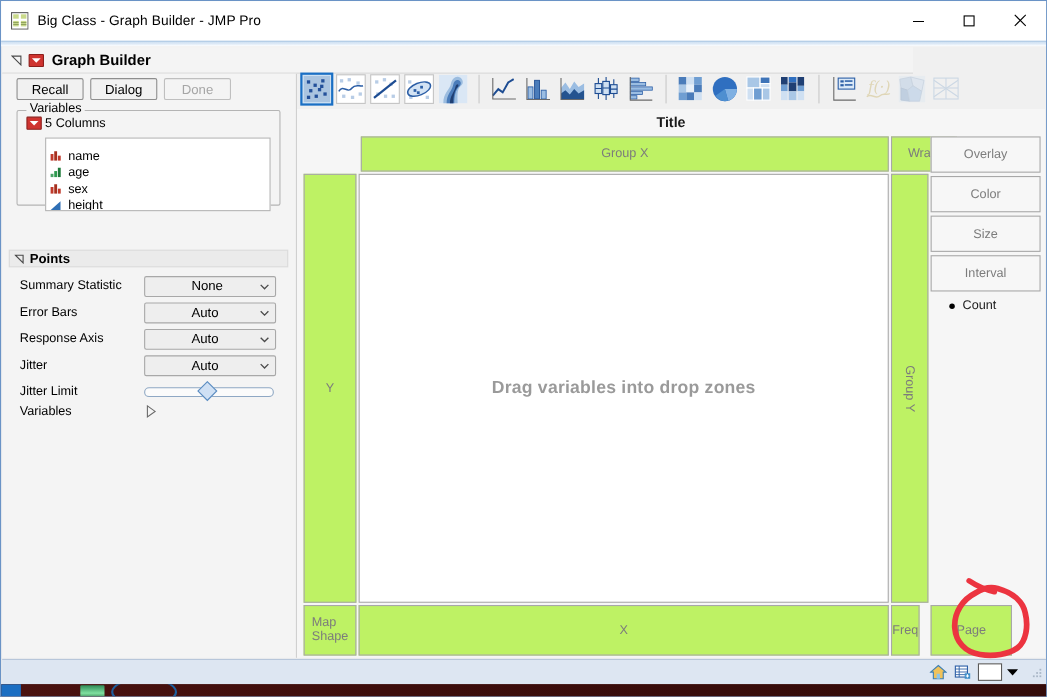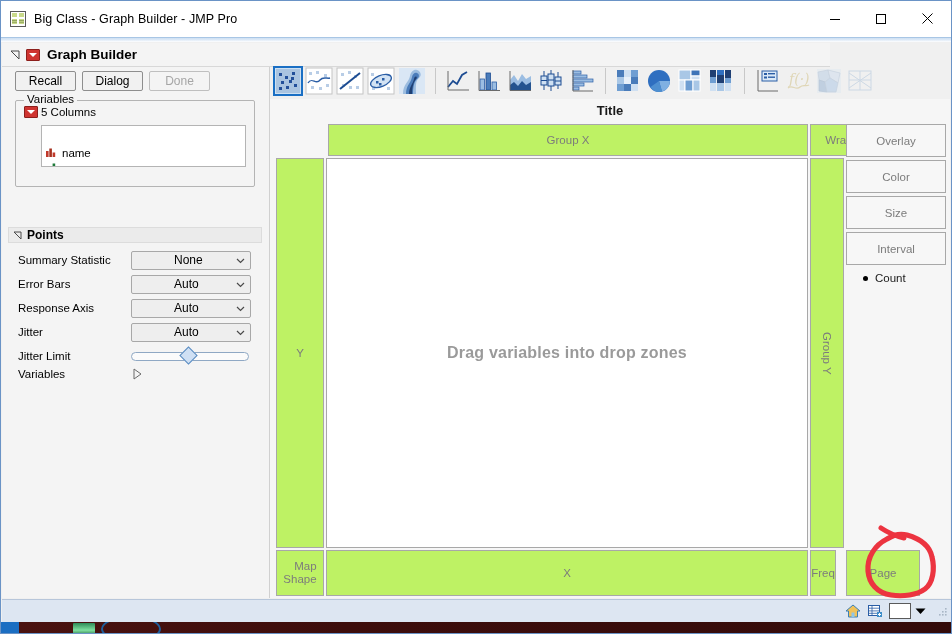--- a/index.html
+++ b/index.html
@@ -196,24 +196,24 @@
     text-align: right;
   }
   #columns-label {
     margin-left: 3px;
     font-size: 11.5px;
     color: #000000;
   }
   #columns-list {
     position: absolute;
     left: 25px; top: 24px;
-    width: 205px; height: 42px;
+    width: 205px; height: 67px;
     background: #ffffff;
     border: 1px solid #b4b4b4;
-    padding: 19px 0 0 3px;
+    padding: 8px 0 0 3px;
     overflow: hidden;
   }
   .col-item {
     display: flex;
     align-items: center;
     height: 15px;
     font-size: 11.5px;
     color: #000000;
   }
   .col-item .col-icon { width: 13px; height: 11px; margin-right: 4px; flex: 0 0 auto; }
@@ -847,21 +847,21 @@
 
     <div class="dz canvas" id="dz-canvas">
       <span id="canvas-hint">Drag variables into drop zones</span>
     </div>
 
     <div class="dz" id="dz-groupy">
       <span class="vert-label">Group Y</span>
     </div>
 
     <div class="dz" id="dz-mapshape">
-      <span style="display:block;text-align:right">
+      <span style="display:block;text-align:left">
         <span style="display:block">Map</span>
         <span style="display:block">Shape</span>
       </span>
     </div>
     <div class="dz" id="dz-x">
       <span>X</span>
     </div>
     <div class="dz" id="dz-freq">
       <span id="dz-freq-text">Freq</span>
     </div>

